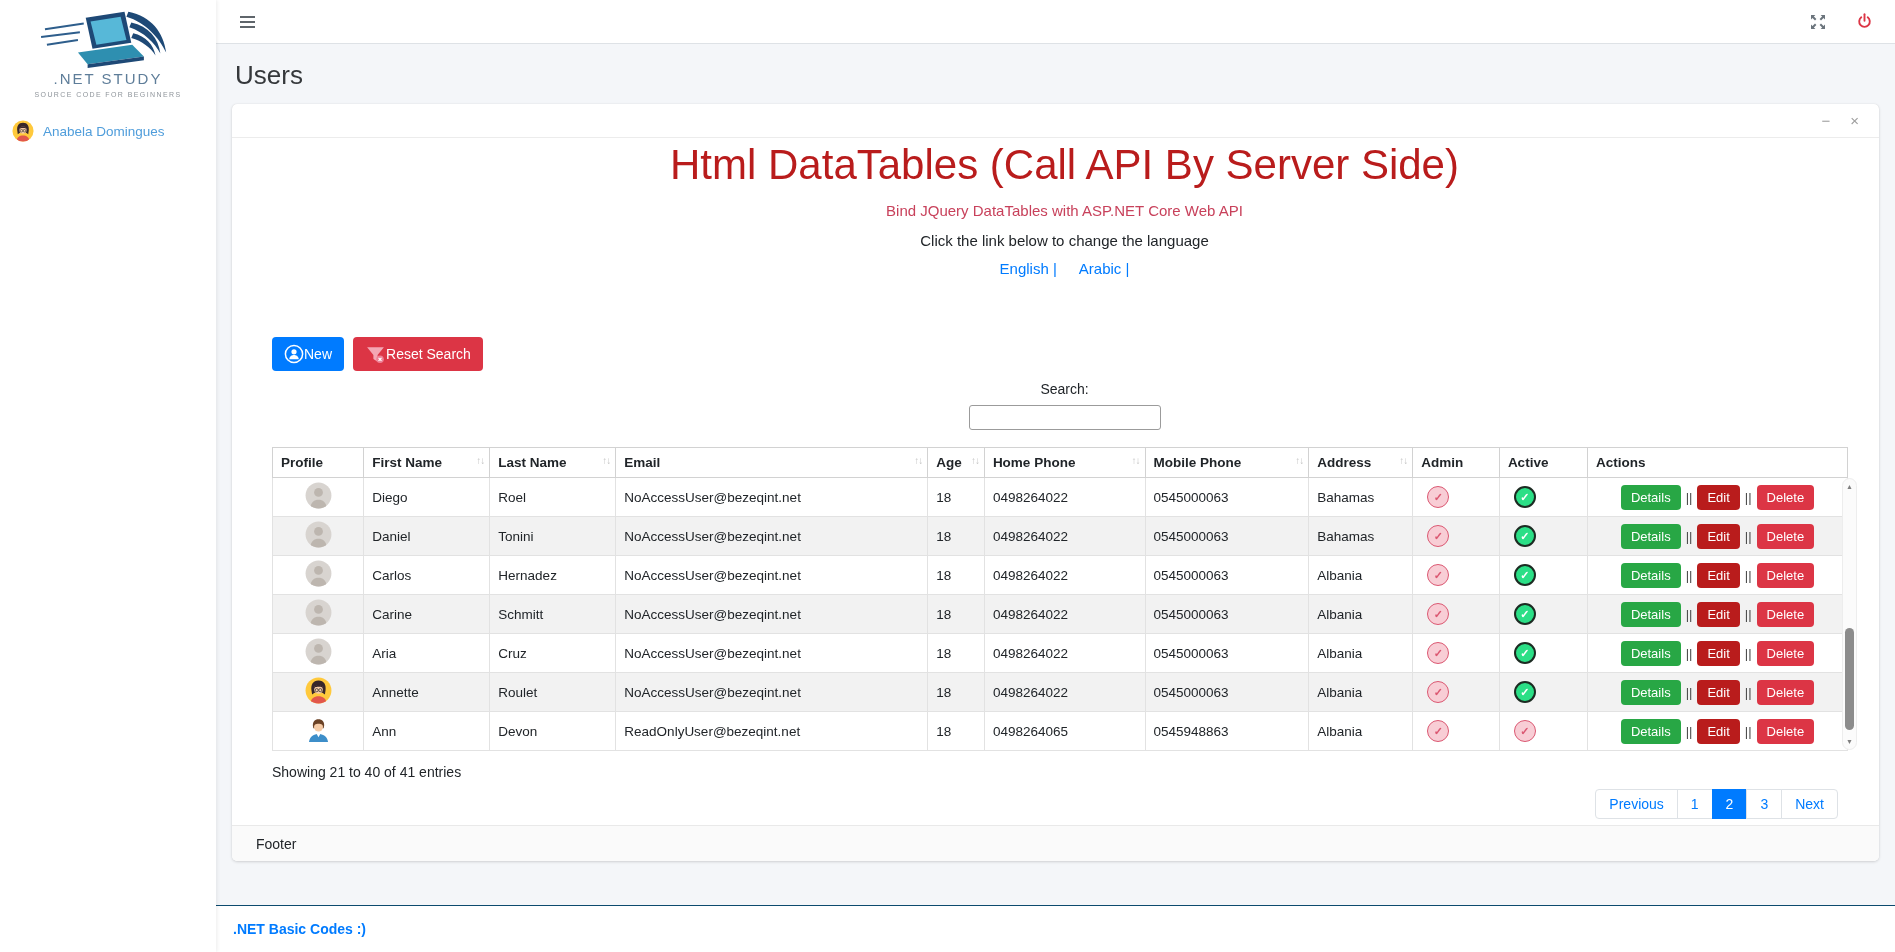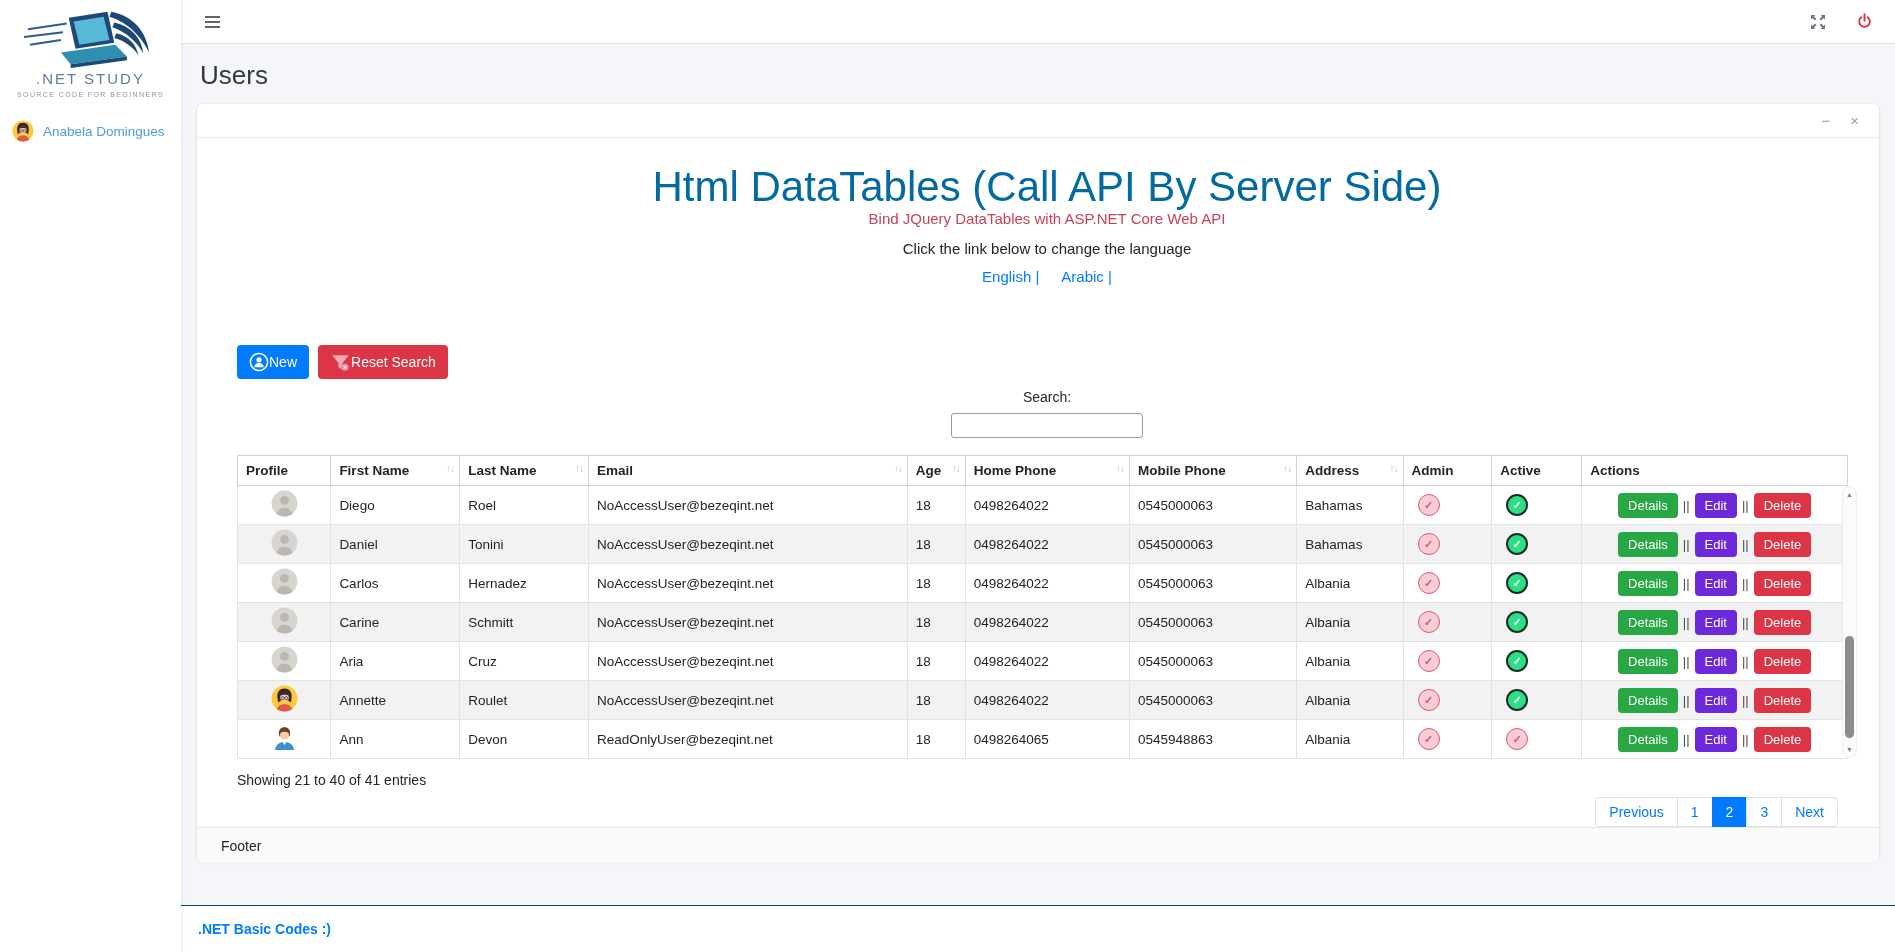--- a/index.html
+++ b/index.html
@@ -1,21 +1,21 @@
 <!DOCTYPE html>
 <html><head>
 <meta charset="utf-8">
 <style>
   * { box-sizing: border-box; margin: 0; padding: 0; }
   html,body { width:1895px; height:952px; overflow:hidden; }
   body { font-family:"Liberation Sans", sans-serif; background:#f4f6f9; color:#212529; }
   .app { display:flex; width:100%; height:100%; }
 
   
-  .sidebar { width:181px; background:#fff; box-shadow:1px 0 4px rgba(0,0,0,.08); z-index:5; flex-shrink:0; }
+  .sidebar { width:216px; background:#fff; box-shadow:1px 0 4px rgba(0,0,0,.08); z-index:5; flex-shrink:0; }
   .logo-box { padding:6px 8px 0; text-align:center; }
   .logo-title { color:#5E7D99; font-size:15px; letter-spacing:2px; margin-top:-4px; font-weight:400; }
   .logo-subtitle { color:#8f959b; font-size:7px; letter-spacing:1.4px; margin-top:4px; }
   .user-panel { display:flex; align-items:center; gap:9px; padding:10px 12px; margin-top:12px; cursor:pointer; }
   .user-panel .av-wrap { width:22px; height:22px; flex-shrink:0; }
   .user-name { color:#4f9ddb; font-size:13.5px; }
 
   
   .main { flex:1; display:flex; flex-direction:column; min-width:0; }
   .navbar { height:44px; background:#fff; border-bottom:1px solid #dee2e6; display:flex; align-items:center; padding:0 22px; flex-shrink:0; }
@@ -25,22 +25,22 @@
   .nav-icon { cursor:pointer; display:flex; align-items:center; }
 
   .content { flex:1; padding:10px 16px 0; overflow:hidden; }
   .page-title { font-size:26px; font-weight:400; color:#35383b; margin:6px 0 13px; padding-left:3px; }
 
   
   .card { background:#fff; border-radius:5px; box-shadow:0 0 1px rgba(0,0,0,.12), 0 1px 3px rgba(0,0,0,.15); height:757px; display:flex; flex-direction:column; }
   .card-header { height:34px; border-bottom:1px solid #ececec; display:flex; align-items:center; justify-content:flex-end; gap:20px; padding:0 20px; flex-shrink:0; }
   .card-tool { color:#9e9e9e; font-size:15px; cursor:pointer; line-height:1; }
   .card-body { flex:1; padding:0 22px 0 40px; display:flex; flex-direction:column; }
-  .dt-title { font-size:42px; font-weight:400; text-align:center; color:#0369a1; margin-top:26px; line-height:1.1; }
-  .dt-subtitle { text-align:center; color:#C8415B; font-size:15px; }
+  .dt-title { font-size:42px; font-weight:400; text-align:center; color:#b91c1c; margin-top:4px; line-height:1.1; }
+  .dt-subtitle { text-align:center; color:#C8415B; font-size:15px; margin-top:14px; }
   .dt-hint { text-align:center; color:#212529; font-size:15px; margin-top:13px; }
   .dt-langs { text-align:center; font-size:15px; margin-top:11px; display:flex; justify-content:center; gap:22px; }
   .lang-link { color:#007bff; text-decoration:none; cursor:pointer; }
 
   .toolbar { margin-top:60px; display:flex; gap:9px; }
   .btn { border:none; border-radius:4px; color:#fff; font-size:14px; font-family:inherit; display:inline-flex; align-items:center; gap:0; padding:5px 12px; height:34px; cursor:pointer; }
   .btn-new { background:#007bff; }
   .btn-reset { background:#dc3545; }
 
   .search-row { display:flex; justify-content:flex-end; align-items:center; gap:8px; margin-top:10px;flex-direction:column; }
@@ -60,21 +60,21 @@
   th:nth-child(10){width:5.6%} th:nth-child(11){width:16.5%}
   .avatar { width:27px; height:27px; display:inline-block; }
   .avatar svg { width:100%; height:100%; display:block; }
   .c-profile { text-align:center; padding:4px; }
   .c-status { text-align:left; padding-left:14px; }
   .status { width:22px; height:22px; border-radius:50%; display:inline-flex; align-items:center; justify-content:center; font-size:11px; font-weight:bold; }
   .status.pink { background:#F8CDD5; border:1.5px solid #DB5872; color:#DB5872; }
   .status.green { background:#2BDF86; border:2px solid #1C2B22; color:#fff; }
   .c-actions { text-align:center; white-space:nowrap; }
   .abtn { border:none; border-radius:4px; color:#fff; font-size:13px; font-family:inherit; padding:5px 10px; cursor:pointer; }
-  .b-details { background:#28a745; } .b-edit { background:#6d28d9;text-align:center; } .b-delete { background:#dc3545; }
+  .b-details { background:#28a745; } .b-edit { background:#b91c1c;text-align:center; } .b-delete { background:#dc3545; }
   .sep { color:#4a4a4a; margin:0 5px; font-size:13px; }
 
   
   .vscroll { position:absolute; right:0; top:31px; bottom:1px; width:15px; background:#fbfbfb; border:1px solid #ededed; border-radius:8px; }
   .vs-arrow { position:absolute; left:0; width:100%; text-align:center; font-size:7px; color:#7f7f7f; cursor:pointer; }
   .vs-arrow.up { top:4px; } .vs-arrow.down { bottom:4px; }
   .vs-thumb { position:absolute; left:2px; width:9px; top:55%; height:38%; background:#8c8c8c; border-radius:5px; cursor:grab; }
 
   .table-info { font-size:14px; margin-top:13px; color:#212529; }
   .pagination-row { display:flex; justify-content:flex-end; margin-top:9px; padding-right:19px; }

